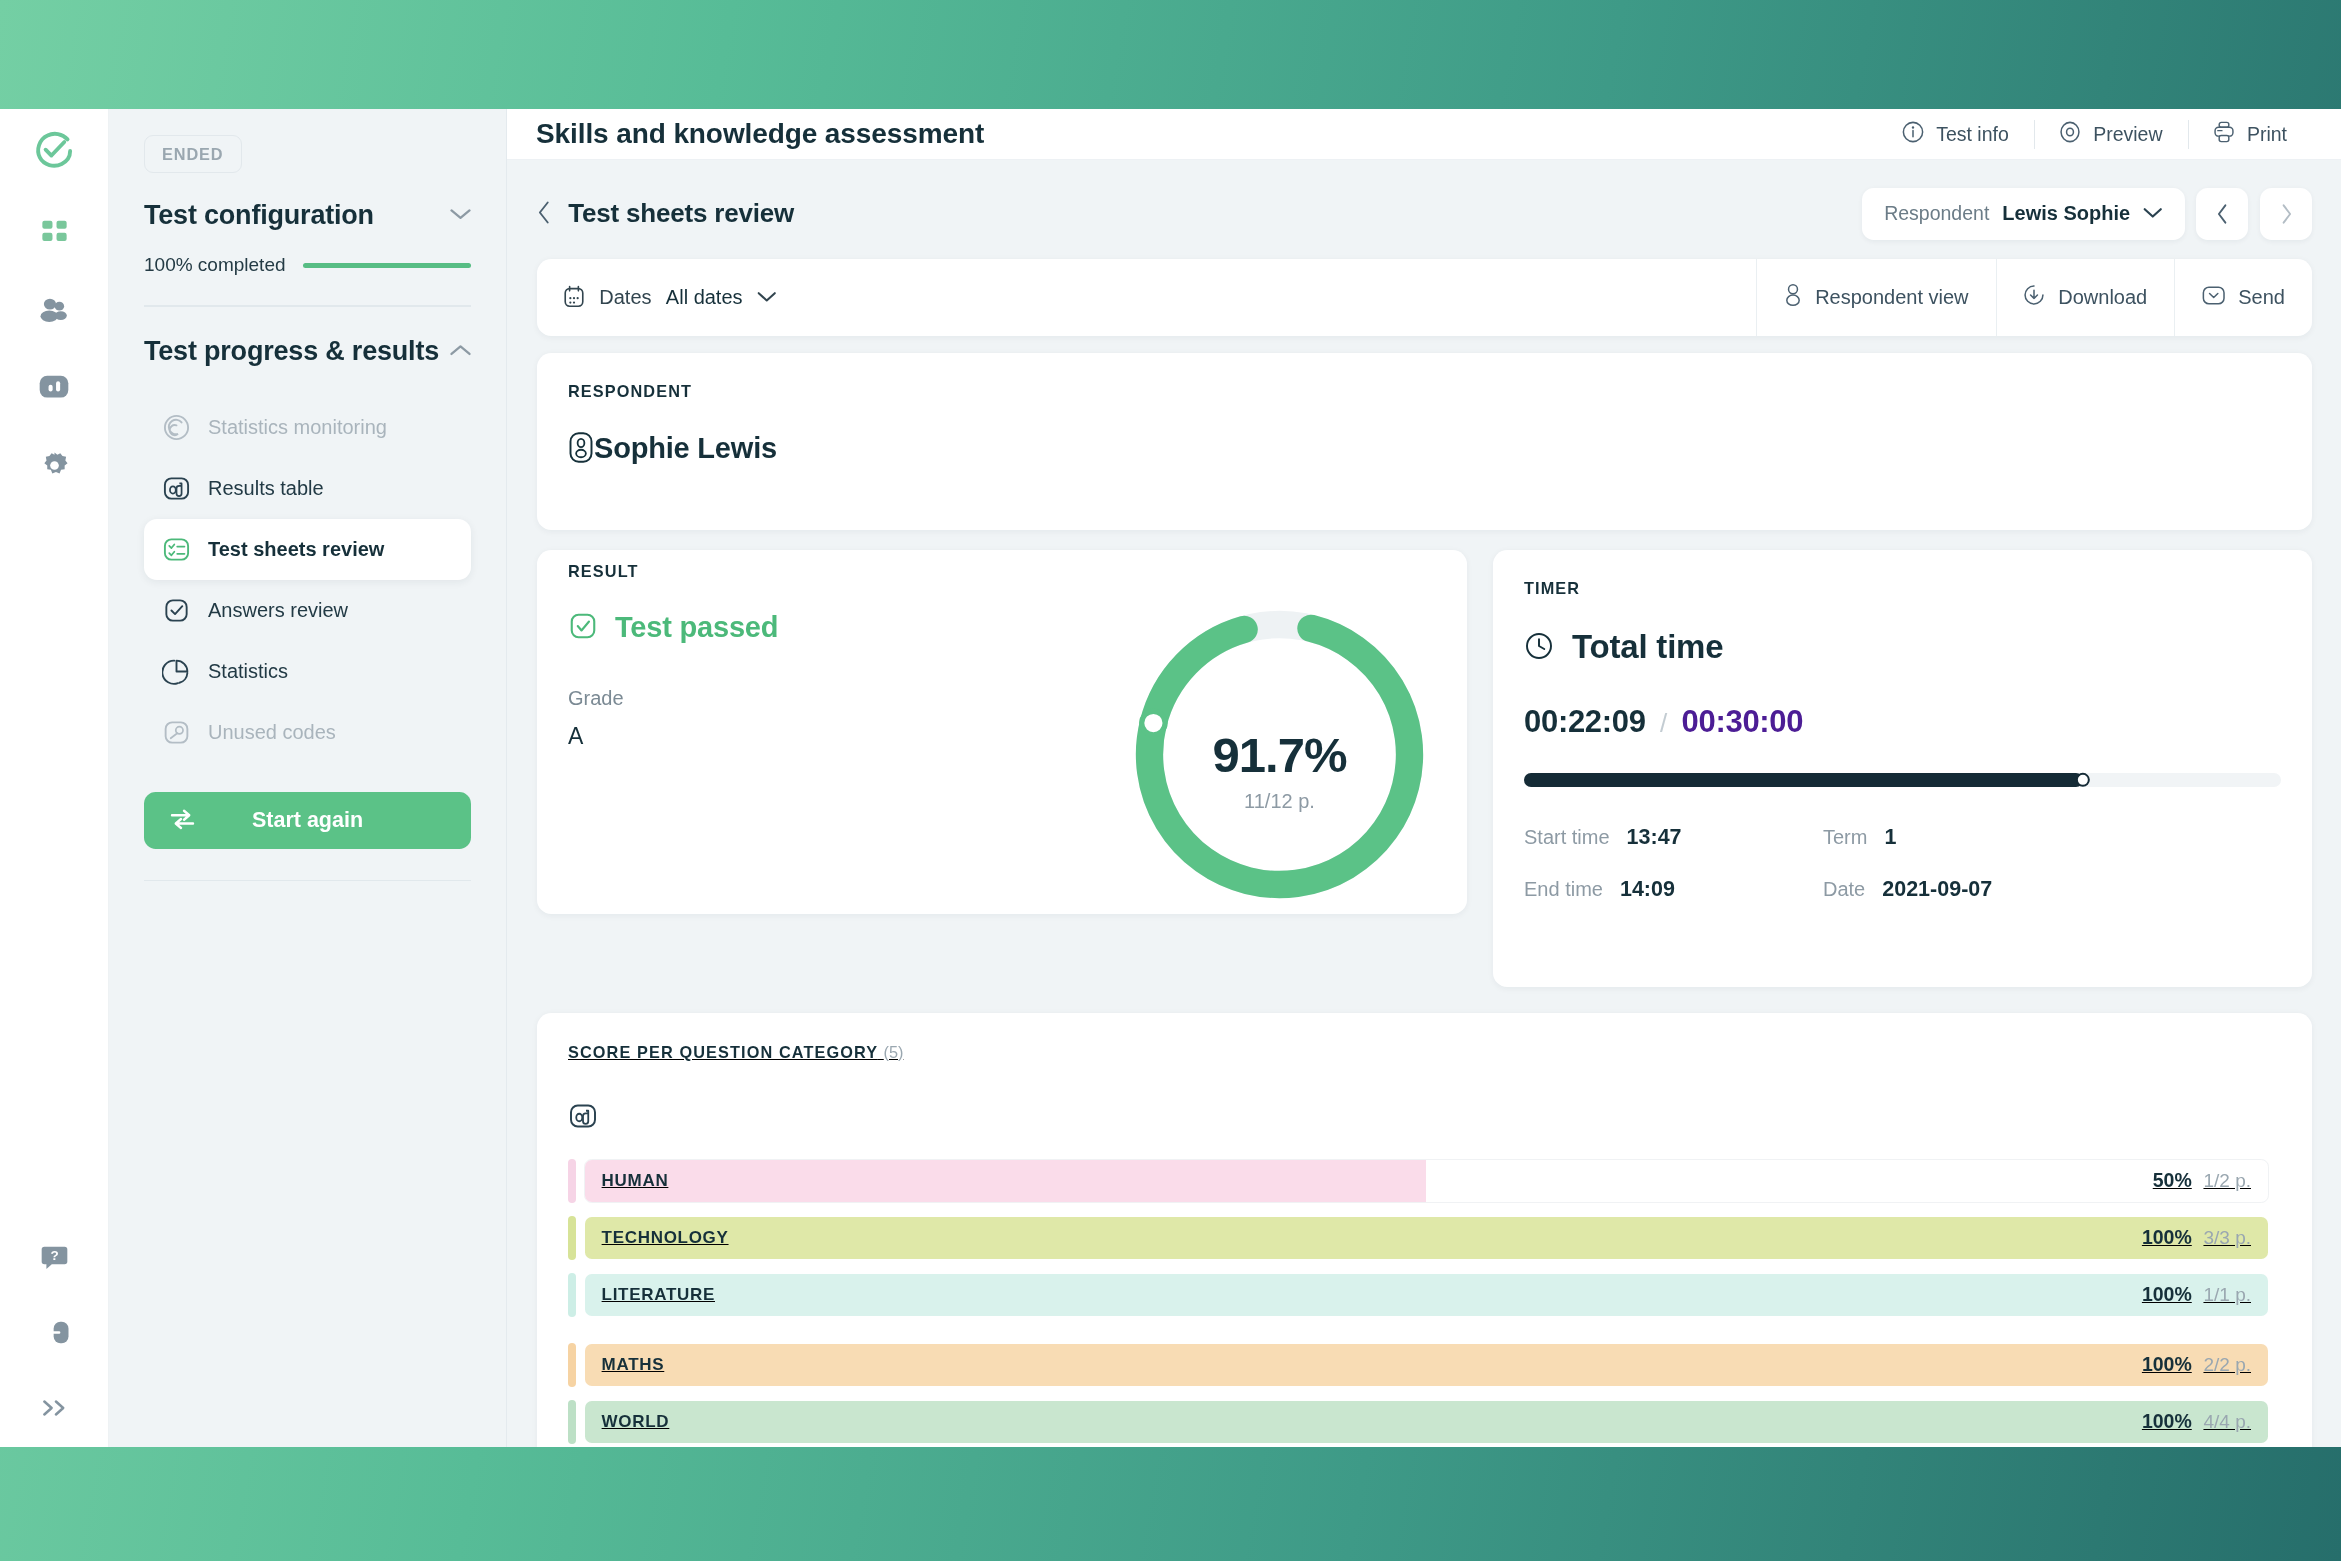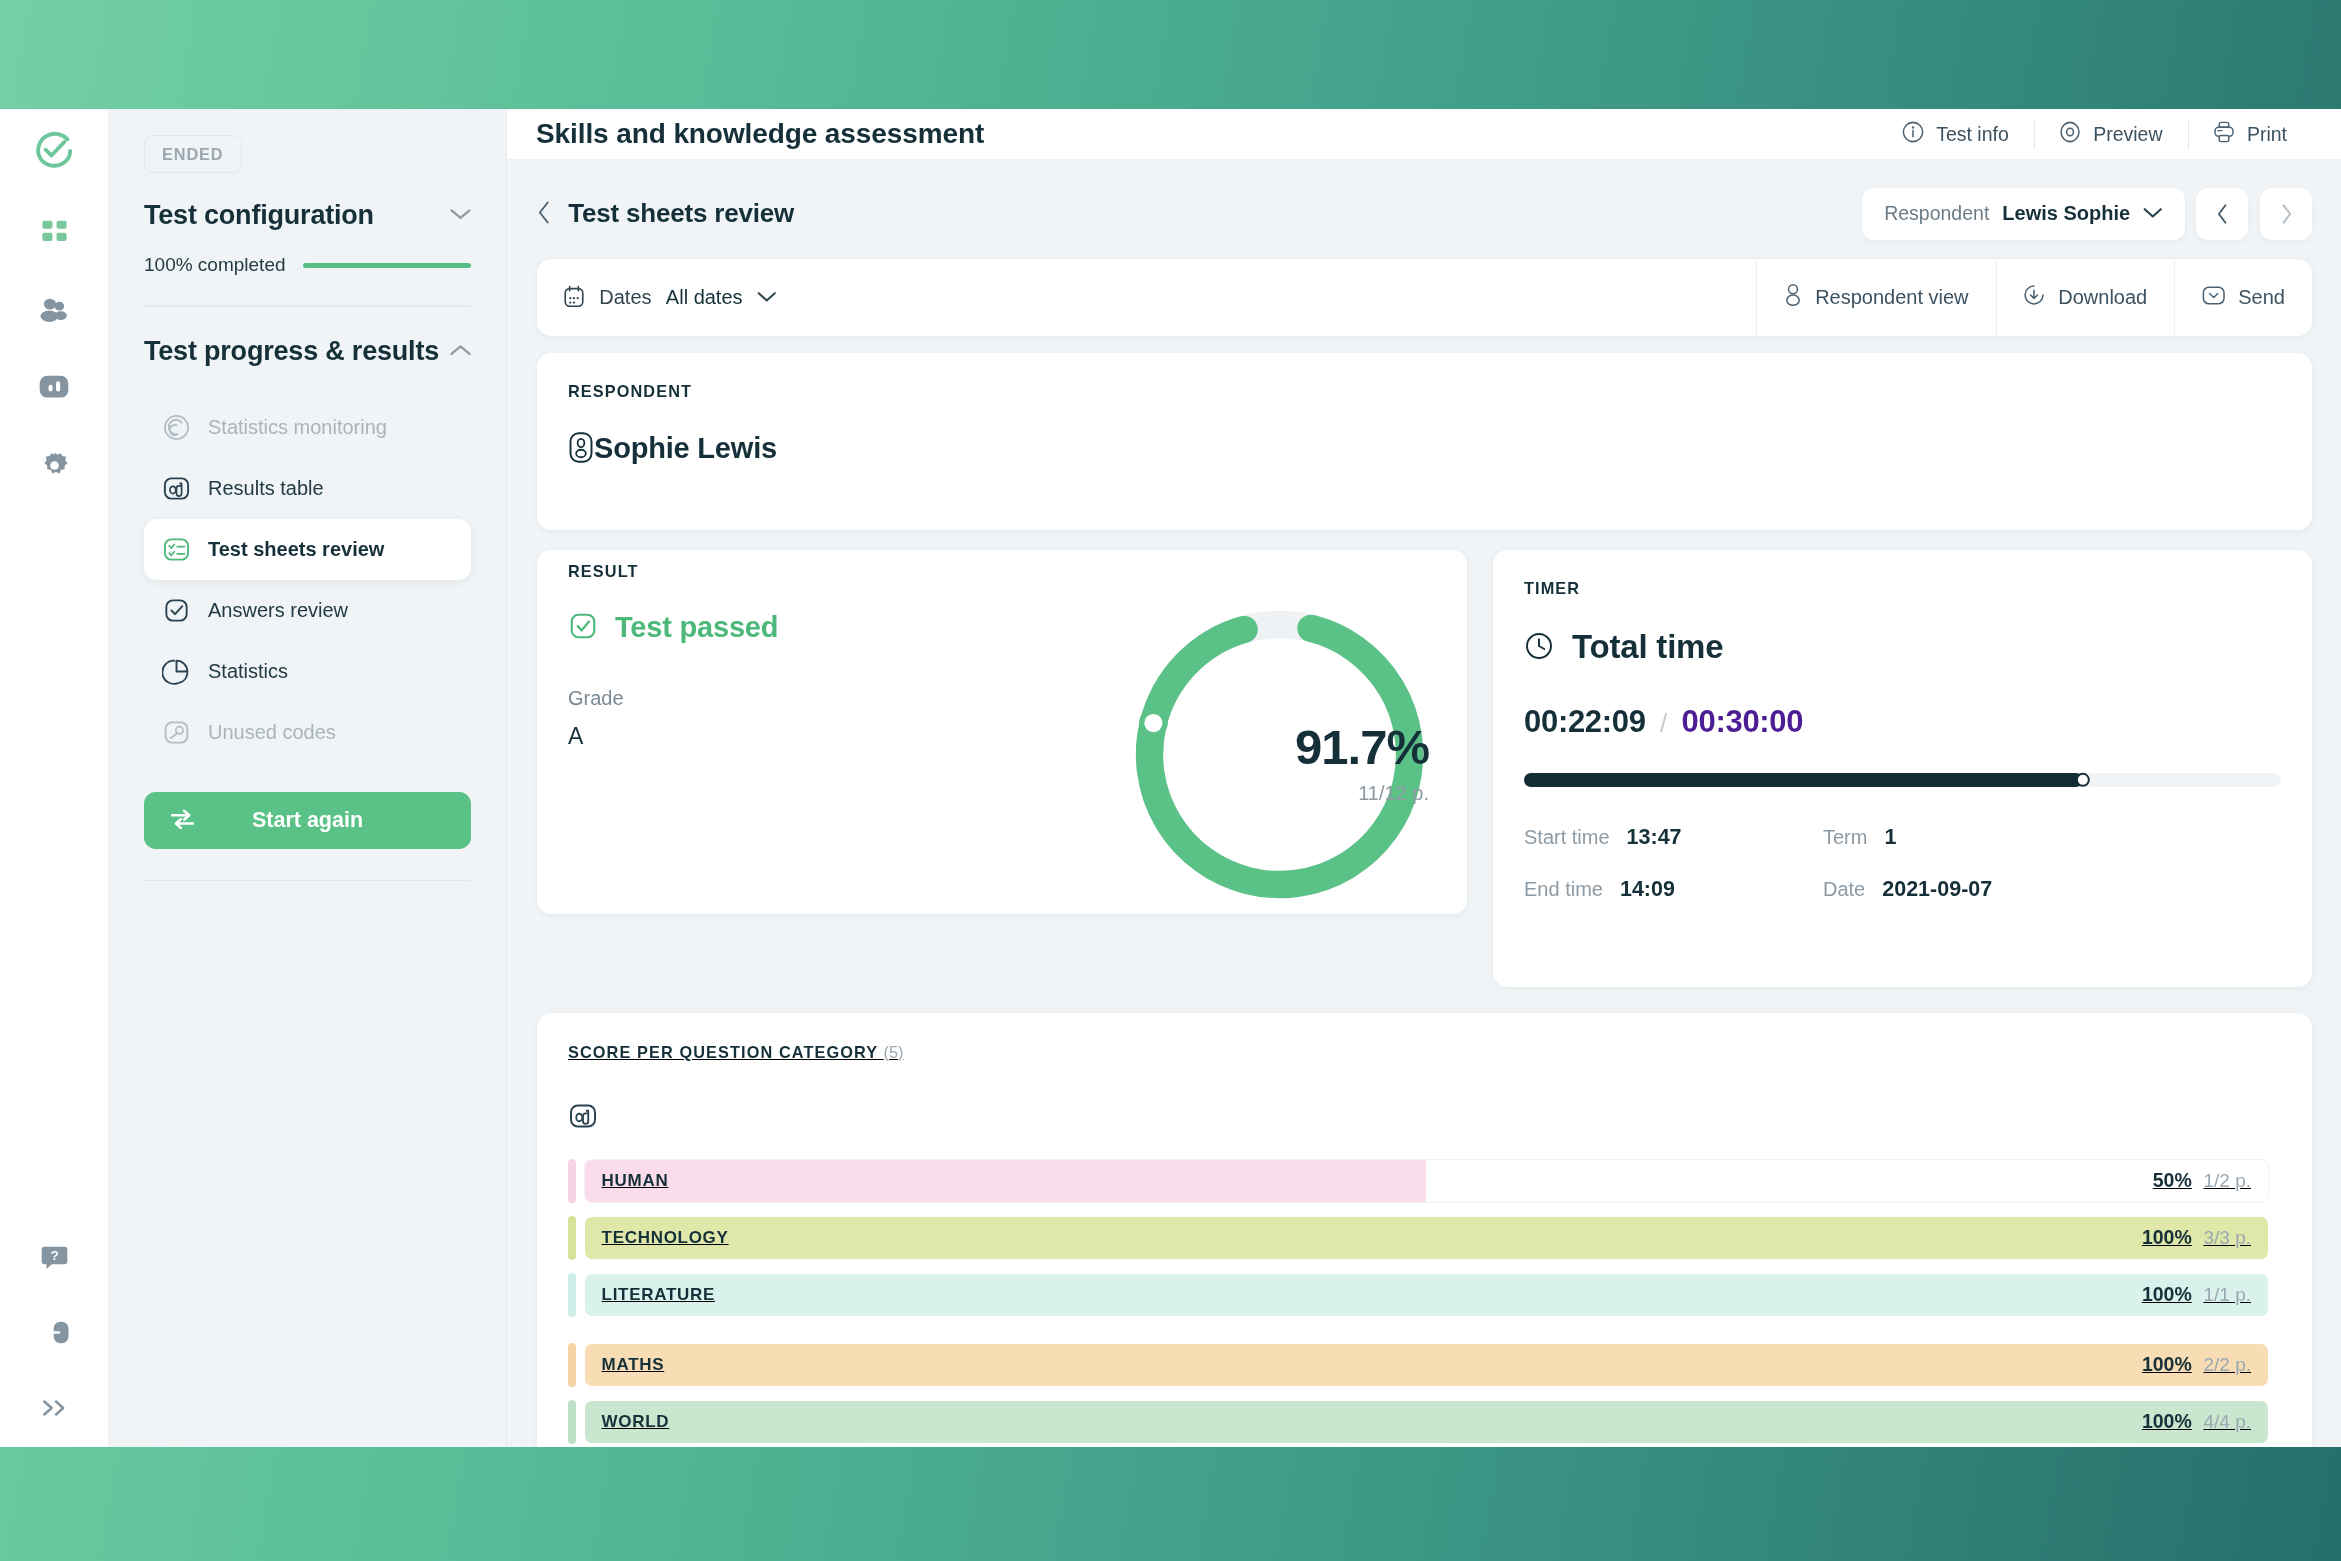--- a/index.html
+++ b/index.html
@@ -208,22 +208,22 @@
   #passed-row { display: flex; align-items: center; gap: 17px; margin-top: 30px; }
   #passed-text { font-size: 29px; font-weight: 700; color: #4cb97a; letter-spacing: -0.2px; }
   #grade-label { font-size: 20px; color: #7b8a94; margin-top: 43px; }
   #grade-value { font-size: 23px; color: #16303a; font-weight: 500; margin-top: 13px; }
 
   #donut-wrap {
     position: absolute; right: 38px; top: 55px;
     width: 299px; height: 299px;
   }
   #donut-center {
-    position: absolute; left: 0; top: 8px; width: 299px; height: 299px;
-    display: flex; flex-direction: column; align-items: flex-end; justify-content: center;
+    position: absolute; left: 0; top: 16px; width: 299px; height: 299px;
+    display: flex; flex-direction: column; align-items: center; justify-content: center;
   }
   #donut-pct { font-size: 49px; font-weight: 700; color: #16303a; letter-spacing: -1px; }
   #donut-sub { font-size: 20px; color: #8d9aa4; margin-top: 7.8px; }
 
   #timer-card { flex: 1; height: 437px; padding: 29px 31px; position: relative; }
   #total-time-row { display: flex; align-items: center; gap: 18px; margin-top: 30px; }
   #total-time-label { font-size: 33px; font-weight: 700; color: #16303a; letter-spacing: -0.2px; }
   #time-nums { display: flex; align-items: baseline; gap: 14.3px; margin-top: 38px; }
   #time-elapsed { font-size: 31px; font-weight: 700; color: #16303a; letter-spacing: -0.3px; }
   #time-slash { font-size: 26px; color: #c3ccd2; }

